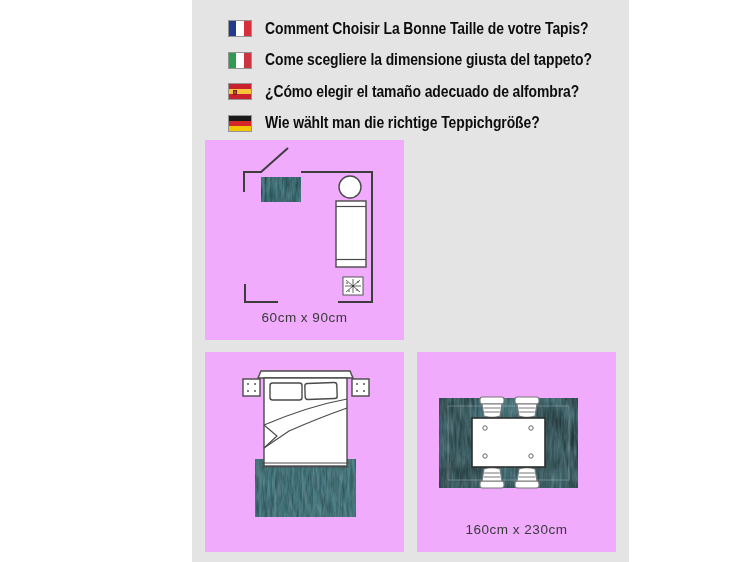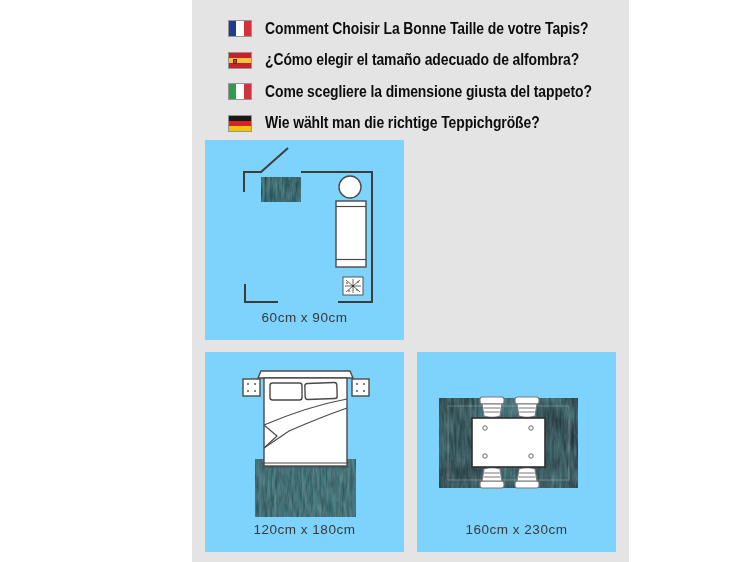--- a/index.html
+++ b/index.html
@@ -16,21 +16,21 @@
   .flag .h { width:100%; flex:1; }
   .fr-b{background:#233b8e}.fr-w{background:#ffffff}.fr-r{background:#d6303c}
   .it-g{background:#2f9a52}.it-w{background:#ffffff}.it-r{background:#cc3540}
   .es-r{background:#c8202c}.es-y{background:#f6c33d; flex:2}
   .es-emblem{position:absolute; left:4px; top:6px; width:4px; height:5px; background:#a5542a; border:0.5px solid #7c1c20;}
   .de-k{background:#1a1a1a}.de-r{background:#d42527}.de-y{background:#f2c500}
   .h-text { display:inline-block; margin-left:13px; font-size:16px; font-weight:700; color:#0d0d0d;
             white-space:nowrap; transform:scaleX(0.87); transform-origin:0 50%; letter-spacing:-0.1px; }
 
   
-  .card { position:absolute; width:199px; height:200px; background:#7dd3fc; }
+  .card { position:absolute; width:199px; height:200px; background:#f0abfc; }
   .card.c1 { left:13px;  top:140px; }
   .card.c2 { left:225px; top:140px; }
   .card.c3 { left:13px;  top:352px; }
   .card.c4 { left:225px; top:352px; }
   .card svg { position:absolute; left:0; top:0; }
   .size-label { position:absolute; left:0; top:168px; width:100%; height:20px; line-height:20px;
                 text-align:center; font-size:13.5px; letter-spacing:0.5px; color:#3a3a3a; }
 
   .rug-fill  { fill:#366d74; }
   .rug-fill2 { fill:#3e757c; }
@@ -48,35 +48,35 @@
     <div class="header">
       <div class="h-row">
         <span class="flag">
           <span class="v fr-b"></span>
             <span class="v fr-w"></span>
             <span class="v fr-r"></span>
         </span>
         <span class="h-text">Comment Choisir La Bonne Taille de votre Tapis?</span>
       </div>
       <div class="h-row">
+        <span class="flag">
+          <span class="v it-g"></span>
+            <span class="v it-w"></span>
+            <span class="v it-r"></span>
+        </span>
+        <span class="h-text">Come scegliere la dimensione giusta del tappeto?</span>
+      </div>
+      <div class="h-row">
         <span class="flag horiz">
           <span class="h es-r"></span>
             <span class="h es-y"></span>
             <span class="h es-r"></span>
           <span class="es-emblem"></span>
         </span>
         <span class="h-text">¿Cómo elegir el tamaño adecuado de alfombra?</span>
-      </div>
-      <div class="h-row">
-        <span class="flag">
-          <span class="v it-g"></span>
-            <span class="v it-w"></span>
-            <span class="v it-r"></span>
-        </span>
-        <span class="h-text">Come scegliere la dimensione giusta del tappeto?</span>
       </div>
       <div class="h-row">
         <span class="flag horiz">
           <span class="h de-k"></span>
             <span class="h de-r"></span>
             <span class="h de-y"></span>
         </span>
         <span class="h-text">Wie wählt man die richtige Teppichgröße?</span>
       </div>
     </div>
@@ -169,21 +169,20 @@
           <rect class="furn" x="100" y="31" width="32" height="16" rx="2.5" stroke-width="1.2" transform="rotate(-2 116 39)"></rect>
           <g>
             <path class="thin" d="M59,73 C85,62 115,52 142,47"></path>
             <path class="thin" d="M59,96 L84,79 C100,72 125,62 142,56"></path>
             <path class="thin" d="M59,73 L72,84 L59,96"></path>
           </g>
           <line class="thin" x1="57" y1="111" x2="144" y2="111"></line>
           <line class="thin" x1="57" y1="115" x2="144" y2="115"></line>
         </g>
       </svg>
-      <div class="size-label">120cm x 180cm</div>
     </div>
 
     <div class="card c4">
       <svg width="199" height="168" viewBox="0 0 199 168">
         <g>
           <rect class="rug-fill3" x="22" y="46" width="139" height="90"></rect>
           <rect x="22" y="46" width="139" height="90" filter="url(#blobDark)" opacity="0.38"></rect>
           <rect x="22" y="46" width="139" height="90" filter="url(#grainDark)" opacity="0.32"></rect>
           <rect x="22" y="46" width="139" height="90" filter="url(#grainLight)" opacity="0.2"></rect>
           <rect x="31" y="54" width="121" height="74" fill="none" stroke="#ffffff" stroke-width="1" opacity="0.25"></rect>

